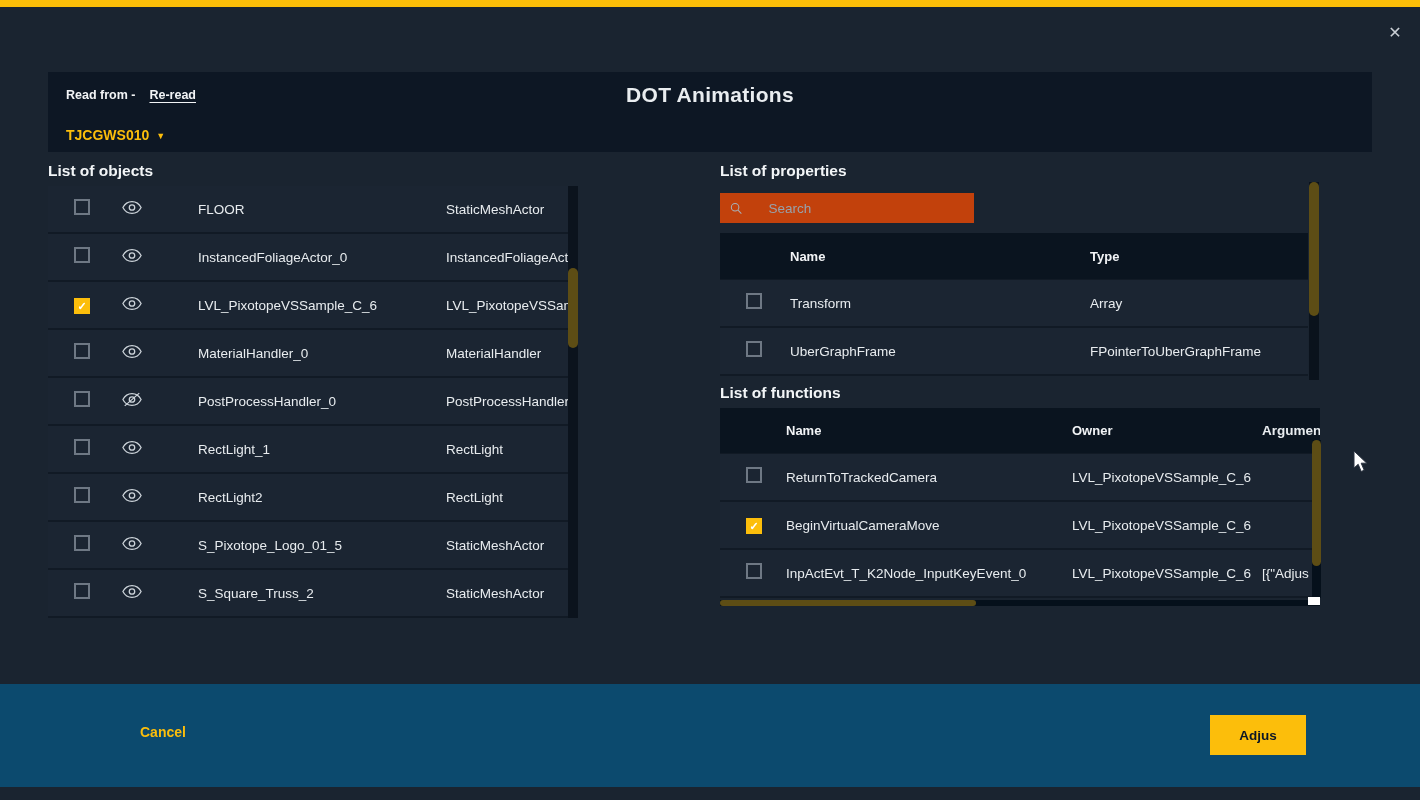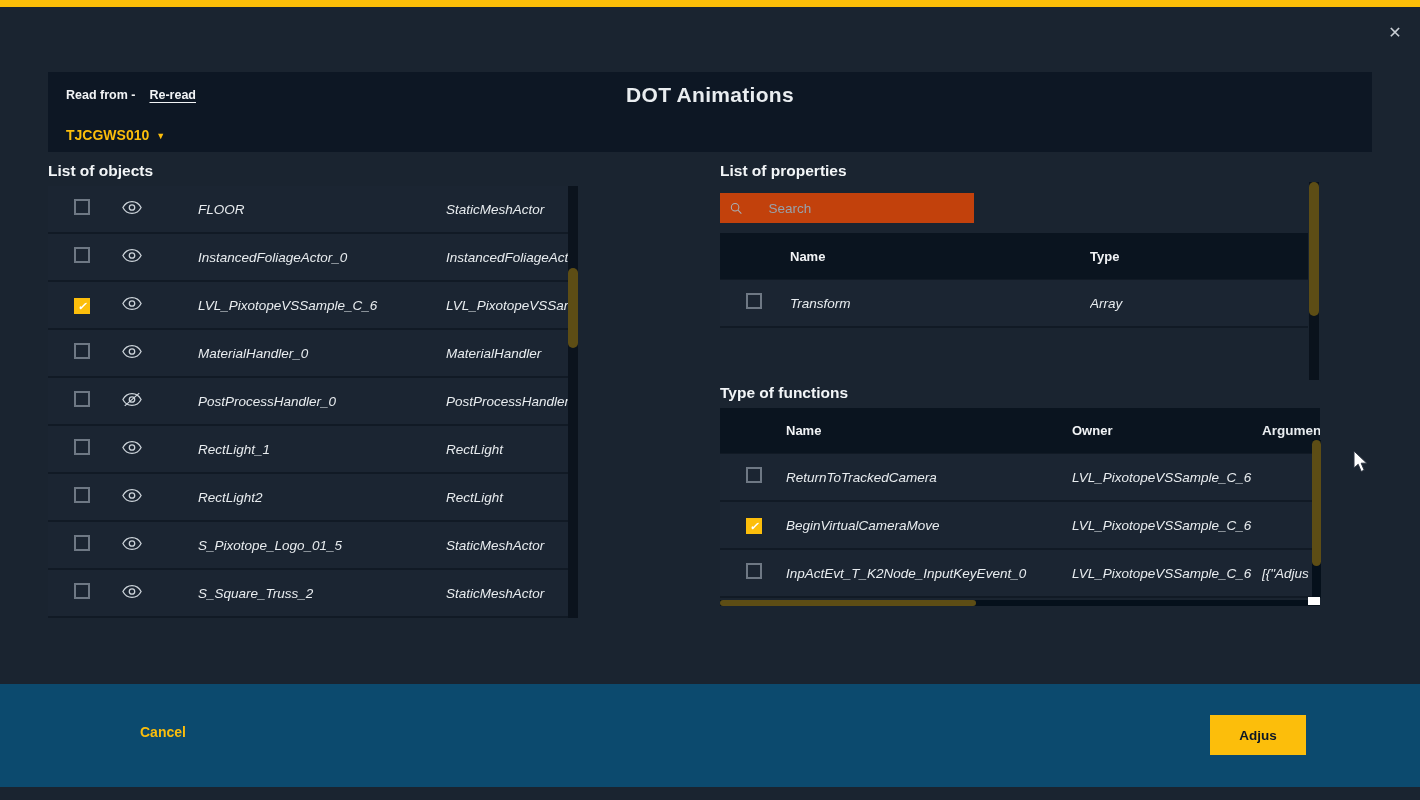--- a/index.html
+++ b/index.html
@@ -24,21 +24,21 @@
   .source-row .caret { font-size:9px; margin-left:7px; position:relative; top:-1px; }
   .title-wrap { position:absolute; left:0; right:0; top:0; text-align:center; }
   .dlg-title { margin-top:11px; font-size:21px; font-weight:700; color:#E9EDF0; letter-spacing:0.3px; }
   .dlg-subtitle { margin-top:13px; font-size:12.5px; font-weight:bold; color:#F2F4F6; }
   
   .sec-heading { position:absolute; font-size:15.5px; font-weight:bold; color:#F2F5F7; }
   #objects-heading { left:48px; top:162px;text-align:right; }
   #props-heading { left:720px; top:162px; }
   #funcs-heading { left:720px; top:384px; }
   
-  .row { background:#1B2532; border-bottom:2px solid #111A25; display:grid; align-items:center;font-style:italic; }
+  .row { background:#1B2532; border-bottom:2px solid #111A25; display:grid; align-items:center; }
   .thead { background:#0A141F; border-bottom:1px solid #111A25; display:grid; align-items:center;
            font-size:13px; font-weight:bold; color:#F2F4F6; }
   .cell { font-size:13.5px; color:#E8ECEF; white-space:nowrap; overflow:hidden; }
   
   .objects-table { position:absolute; left:48px; top:186px; width:530px; height:434px; overflow:hidden; }
   .obj-row { height:48px; grid-template-columns:48px 76px 248px 1fr; padding-left:26px; }
   
   .cb {
     width:16px; height:16px; border:2px solid #6E7884; display:inline-flex;
     align-items:center; justify-content:center; cursor:pointer; background:transparent;
@@ -265,26 +265,31 @@
   <div class="thead props-grid">
     <span></span>
     <span>Name</span>
     <span>Type</span>
   </div>
   <div class="row props-grid">
     <span><span class="cb"></span></span>
     <span class="cell">Transform</span>
     <span class="cell">Array</span>
   </div>
+  <div class="row props-grid">
+    <span><span class="cb"></span></span>
+    <span class="cell">UberGraphFrame</span>
+    <span class="cell">FPointerToUberGraphFrame</span>
+  </div>
 </div>
 <div class="vtrack" id="props-scroll">
     <div class="vthumb"></div>
   </div>
 
-<div class="sec-heading" id="funcs-heading">Type of functions</div>
+<div class="sec-heading" id="funcs-heading">List of functions</div>
 
 <div class="funcs-table">
   <div class="thead funcs-grid">
     <span></span>
     <span>Name</span>
     <span>Owner</span>
     <span class="cell" style="font-weight:bold">Arguments</span>
   </div>
   <div class="row funcs-grid">
     <span><span class="cb"></span></span>

